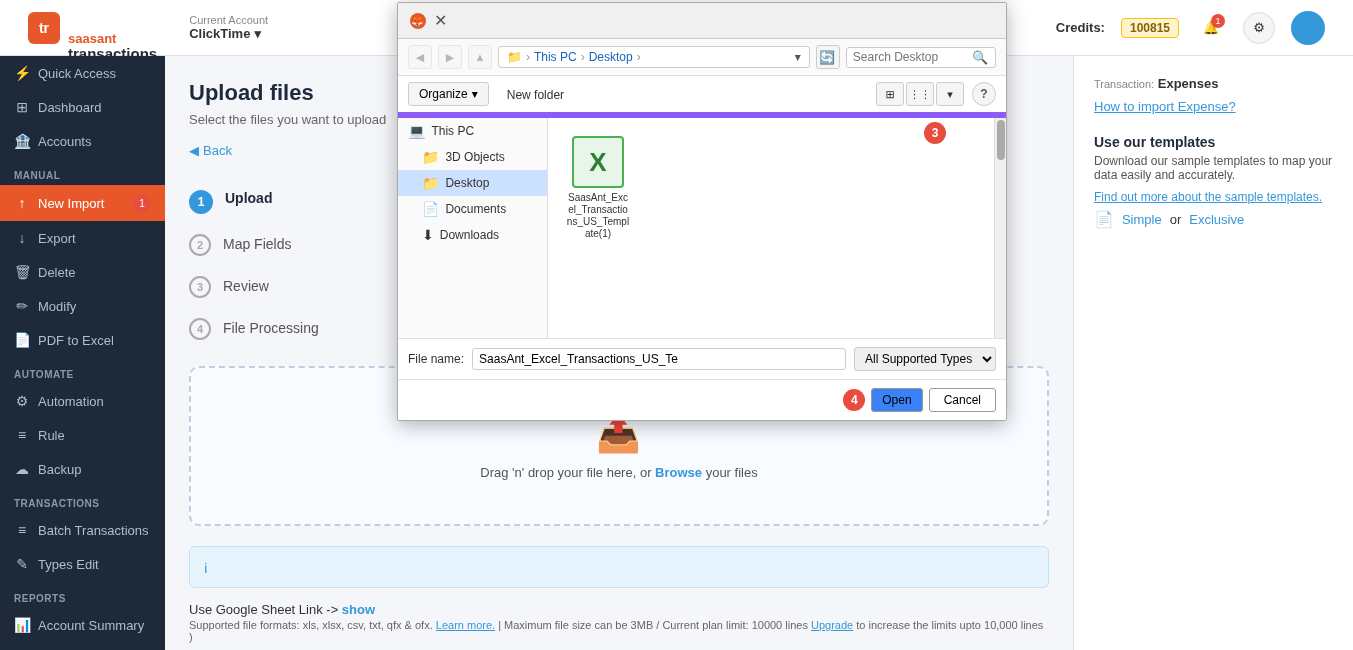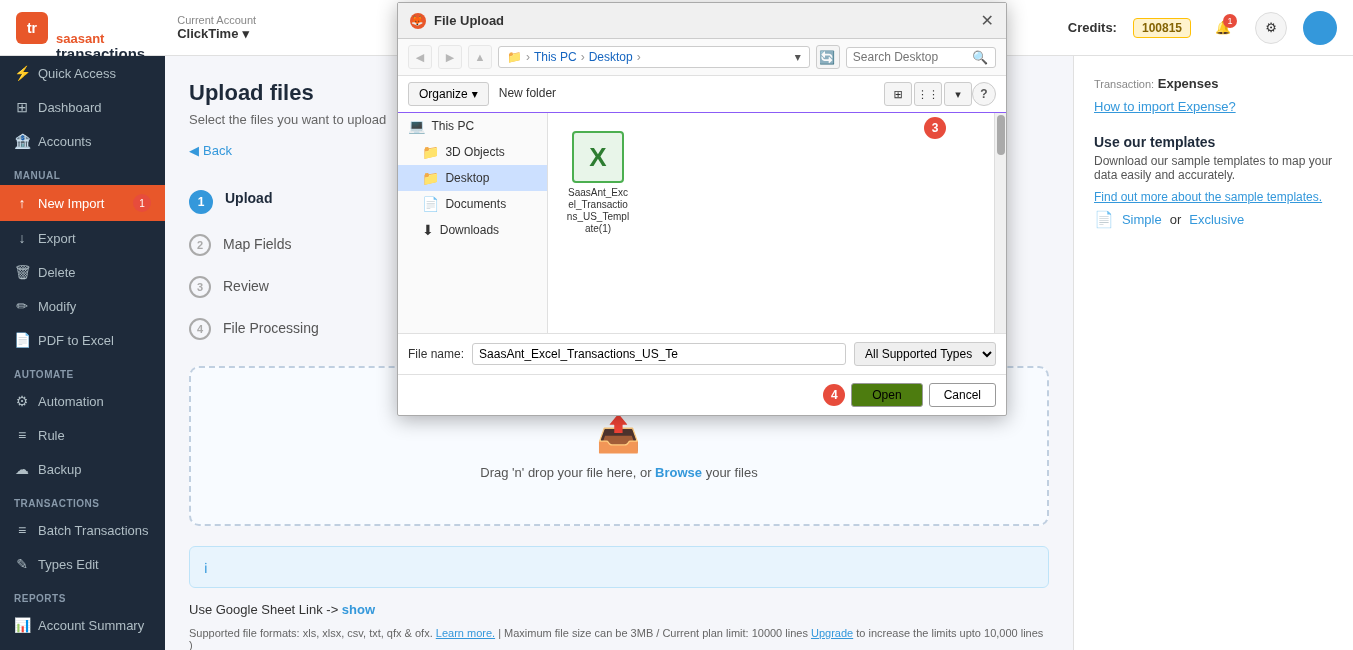--- a/index.html
+++ b/index.html
@@ -1,20 +1,20 @@
 <!DOCTYPE html>
 <html><head>
   <meta charset="utf-8">
   <style>
     * { box-sizing: border-box; margin: 0; padding: 0; }
     body { font-family: Arial, sans-serif; font-size: 13px; background: #f5f6fa; color: #333; overflow: hidden; }
 
     
     .app-container { display: flex; flex-direction: column; height: 650px; width: 1353px; }
-    .top-bar { display: flex; align-items: center; background: #fff; border-bottom: 1px solid #e0e0e0; height: 56px; padding: 0 16px; z-index: 10; }
+    .top-bar { display: flex; align-items: center; background: #fff; border-bottom: 1px solid #e0e0e0; height: 56px; padding: 0 28px; z-index: 10; }
     .main-area { display: flex; flex: 1; overflow: hidden; }
     .sidebar { width: 165px; background: #1e2a3a; color: #cdd5df; flex-shrink: 0; display: flex; flex-direction: column; overflow-y: auto; }
     .content { flex: 1; overflow-y: auto; padding: 24px; position: relative; }
     .right-panel { width: 280px; background: #fff; border-left: 1px solid #e0e0e0; padding: 20px; overflow-y: auto; flex-shrink: 0; }
 
     
     .logo-area { display: flex; align-items: center; gap: 8px; margin-right: 24px; }
     .logo-icon { width: 32px; height: 32px; background: #e8572a; border-radius: 6px; display: flex; align-items: center; justify-content: center; color: #fff; font-weight: bold; font-size: 14px; }
     .logo-text { line-height: 1.1; }
     .logo-text .saasant { color: #e8572a; font-weight: bold; font-size: 13px; margin-top: 40px; }
@@ -58,21 +58,21 @@
 
     
     .info-banner { background: #e8f4fd; border: 1px solid #bee3f8; border-radius: 6px; padding: 10px 14px; display: flex; align-items: flex-start; gap: 8px; margin-top: 20px; font-size: 12px; color: #2c5282; }
     .info-icon { color: #3498db; font-size: 14px; flex-shrink: 0; margin-top: 1px; }
 
     
     .google-sheet-row { margin-top: 14px; font-size: 13px; }
     .google-sheet-row .show-link { color: #3498db; cursor: pointer; font-weight: bold; }
 
     
-    .footer-note { margin-top: 10px; font-size: 11px; color: #666; }
+    .footer-note { margin-top: 2px; font-size: 11px; color: #666; }
     .footer-note a { color: #3498db; text-decoration: underline; cursor: pointer; }
 
     
     .step-plain-num { width: 22px; height: 22px; border-radius: 50%; border: 2px solid #aaa; color: #aaa; display: flex; align-items: center; justify-content: center; font-size: 11px; font-weight: bold; flex-shrink: 0; }
 
     
     .right-panel-label { font-size: 11px; color: #888; }
     .right-panel-value { font-size: 13px; font-weight: bold; color: #333; }
     .right-panel-link { color: #3498db; font-size: 13px; cursor: pointer; text-decoration: underline; margin-top: 8px; display: block; }
     .templates-section { margin-top: 20px; }
@@ -96,21 +96,21 @@
     .dialog-nav-btn.disabled { opacity: 0.4; cursor: default; }
     .breadcrumb-bar { display: flex; align-items: center; gap: 2px; flex: 1; background: #fff; border: 1px solid #ccc; border-radius: 3px; padding: 3px 8px; font-size: 12px; }
     .breadcrumb-sep { color: #999; margin: 0 2px; }
     .breadcrumb-item { color: #1565c0; cursor: pointer; }
     .breadcrumb-dropdown { margin-left: auto; cursor: pointer; color: #555; }
     .dialog-refresh { width: 24px; height: 24px; border: 1px solid #ccc; border-radius: 3px; background: #f5f5f5; display: flex; align-items: center; justify-content: center; cursor: pointer; }
     .dialog-search { display: flex; align-items: center; background: #fff; border: 1px solid #ccc; border-radius: 3px; padding: 2px 6px; }
     .dialog-search input { border: none; outline: none; font-size: 12px; width: 120px; }
 
     
-    .dialog-actions-row { display: flex; align-items: flex-start; gap: 0; padding: 6px 10px; border-bottom: 1px solid #8b5cf6; }
+    .dialog-actions-row { display: flex; align-items: flex-end; gap: 8px; padding: 6px 10px; border-bottom: 6px solid #8b5cf6; }
     .organize-btn { display: flex; align-items: center; gap: 4px; padding: 4px 10px; border: 1px solid #ccc; border-radius: 3px; background: #f5f5f5; cursor: pointer; font-size: 12px; }
     .new-folder-btn { padding: 4px 10px; border: none; background: none; cursor: pointer; font-size: 12px; color: #333; }
     .view-btns { margin-left: auto; display: flex; align-items: center; gap: 2px; }
     .view-btn { width: 28px; height: 24px; border: 1px solid #ccc; border-radius: 3px; background: #f5f5f5; display: flex; align-items: center; justify-content: center; cursor: pointer; font-size: 11px; }
     .help-btn { width: 24px; height: 24px; border: 1px solid #ccc; border-radius: 50%; background: #f5f5f5; display: flex; align-items: center; justify-content: center; cursor: pointer; font-size: 12px; font-weight: bold; color: #555; }
 
     
     .dialog-body { display: flex; height: 220px; }
     .dialog-left { width: 150px; border-right: 1px solid #e0e0e0; overflow-y: auto; background: #fafafa; }
     .dialog-tree-item { display: flex; align-items: center; gap: 6px; padding: 5px 10px; font-size: 12px; cursor: pointer; color: #333; }
@@ -127,21 +127,21 @@
     .file-item .file-name { font-size: 10px; color: #333; text-align: center; word-break: break-word; line-height: 1.2; }
 
     
     .dialog-filename-row { display: flex; align-items: center; gap: 8px; padding: 8px 10px; border-top: 1px solid #e0e0e0; }
     .filename-label { font-size: 12px; white-space: nowrap; }
     .filename-input { flex: 1; border: 1px solid #ccc; border-radius: 3px; padding: 3px 6px; font-size: 12px; }
     .filetype-select { border: 1px solid #ccc; border-radius: 3px; padding: 3px 6px; font-size: 12px; }
 
     
     .dialog-btns-row { display: flex; justify-content: flex-end; gap: 8px; padding: 8px 10px; border-top: 1px solid #e0e0e0; }
-    .btn-open { background: #4d7c0f; border: 1px solid #999; border-radius: 3px; padding: 4px 20px; font-size: 12px; cursor: pointer; }
+    .btn-open { background: #3b82f6; border: 1px solid #999; border-radius: 3px; padding: 4px 10px; font-size: 12px; cursor: pointer; }
     .btn-cancel { background: #fff; border: 1px solid #999; border-radius: 3px; padding: 4px 14px; font-size: 12px; cursor: pointer; }
 
     
     .annotation { display: inline-flex; width: 22px; height: 22px; background: #e74c3c; color: #fff; border-radius: 50%; font-size: 12px; font-weight: bold; align-items: center; justify-content: center; }
   </style>
 </head>
 <body>
 
 <div class="app-container">
   <div class="top-bar">
@@ -331,21 +331,20 @@
   </div>
 </div>
 
 <div class="dialog-overlay">
   <div class="dialog">
 
     <div class="dialog-title-bar">
       <div class="dialog-title-icon">
         <span style="color:#fff; font-size:10px;">🦊</span>
       </div>
-      <span class="dialog-title-text">File Upload</span>
       <button class="dialog-close">✕</button>
     </div>
 
     <div class="dialog-toolbar">
       <div class="dialog-nav-btn disabled">◀</div>
       <div class="dialog-nav-btn disabled">▶</div>
       <div class="dialog-nav-btn disabled">▲</div>
       <div class="breadcrumb-bar">
         <span class="breadcrumb-item">📁</span>
         <span class="breadcrumb-sep">›</span>

